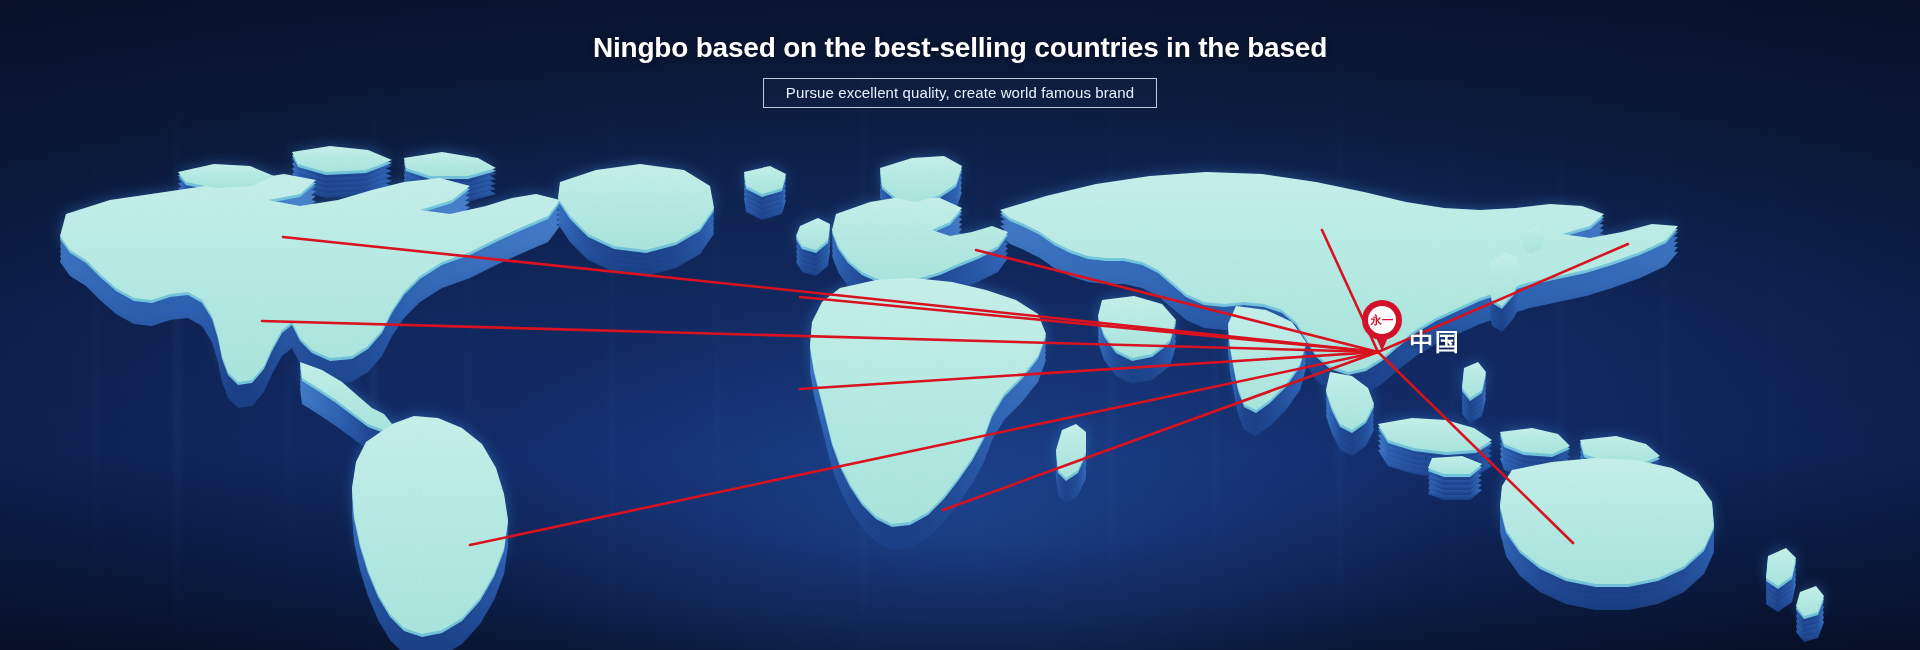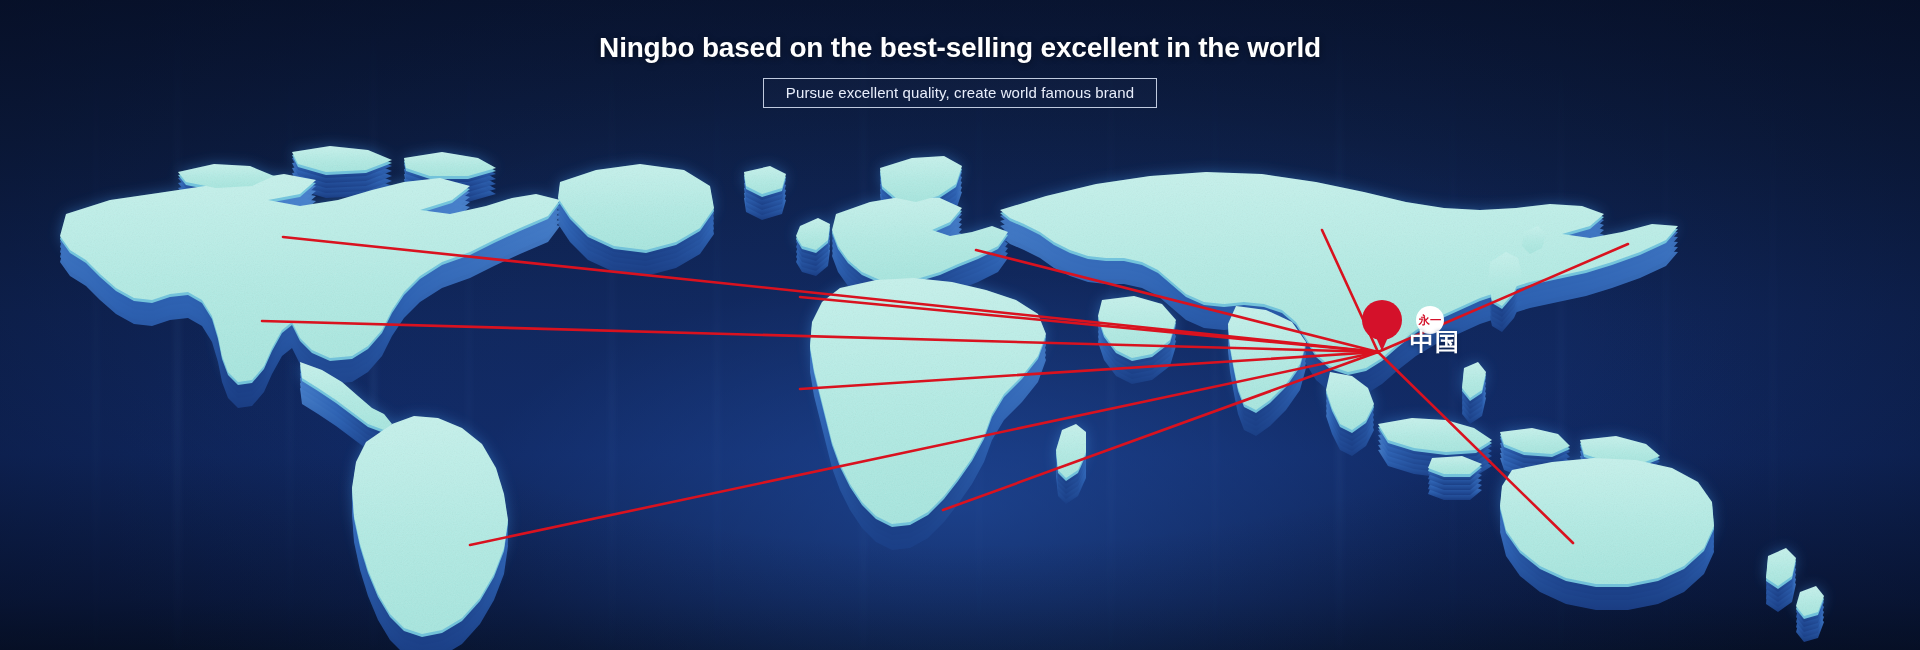--- a/index.html
+++ b/index.html
@@ -55,21 +55,21 @@
     background:#d4112a;
   }
   .pin-tip{
     position:absolute;left:50%;top:26px;width:0;height:0;margin-left:-11px;
     border-left:11px solid transparent;border-right:11px solid transparent;
     border-top:25px solid #d4112a;
   }
   .pin-disc{
     position:absolute;left:6px;top:6px;width:28px;height:28px;border-radius:50%;
     background:#ffffff;
-    display:flex;align-items:center;justify-content:center;margin-left:48px;
+    display:flex;align-items:center;justify-content:center;
   }
   .pin-text{
     font-family:"DejaVu Sans",sans-serif;
     font-size:12px;line-height:1;color:#d4112a;font-weight:bold;
     transform:scale(.95);white-space:nowrap;
   }
   .country-label{
     position:absolute;z-index:36;
     font-family:"DejaVu Sans",sans-serif;
     font-size:24px;font-weight:bold;color:#ffffff;line-height:1;
@@ -265,19 +265,19 @@
     <div class="pin-disc">
       <span class="pin-text">永一</span>
     </div>
   </div>
 
   <div class="country-label" style="left: 1410px; top: 330px;">中国</div>
 
   <div class="vignette"></div>
 
   <div class="header">
-    <h1 class="title">Ningbo based on the best-selling excellent in the world</h1>
+    <h1 class="title">Ningbo based on the best-selling countries in the based</h1>
     <div class="subtitle-wrap">
       <div class="subtitle">Pursue excellent quality, create world famous brand</div>
     </div>
   </div>
 
 </div>
 
 </body></html>

